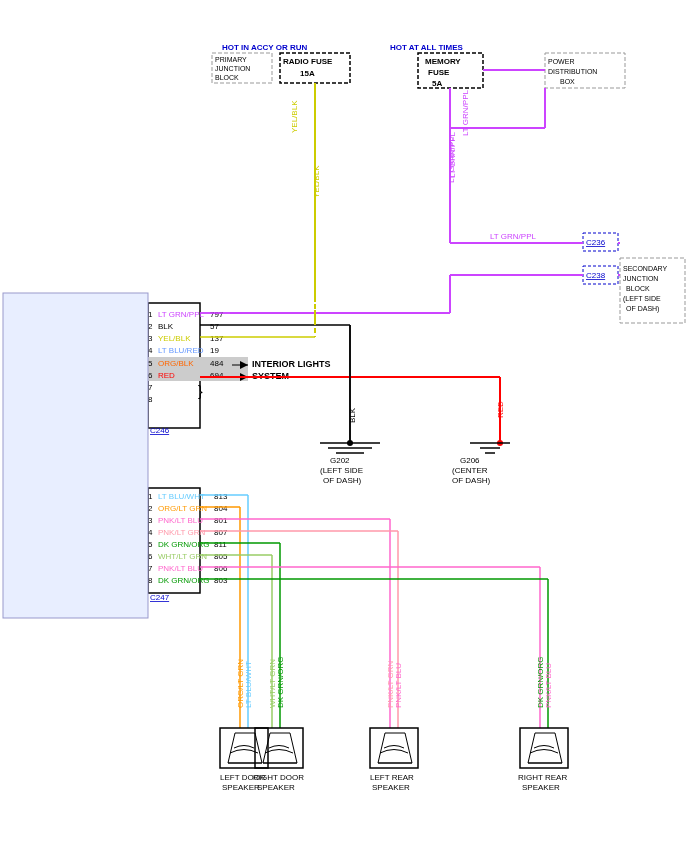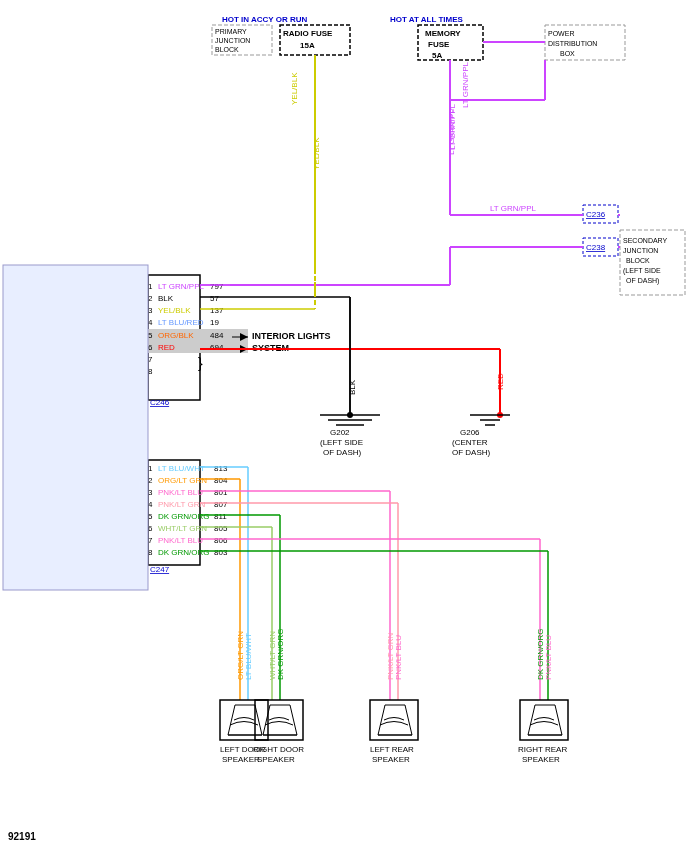--- a/index.html
+++ b/index.html
@@ -10,20 +10,21 @@
       font-family: Arial, sans-serif;
       font-size: 10px;
       position: relative;
       overflow: hidden;
     }
     .diagram-container {
       width: 691px;
       height: 700px;
       position: relative;
       background: #fff;
+      margin-top: 28px;
     }
     svg {
       position: absolute;
       top: 0; left: 0;
       width: 691px;
       height: 850px;
     }
   </style>
 </head>
 <body>

